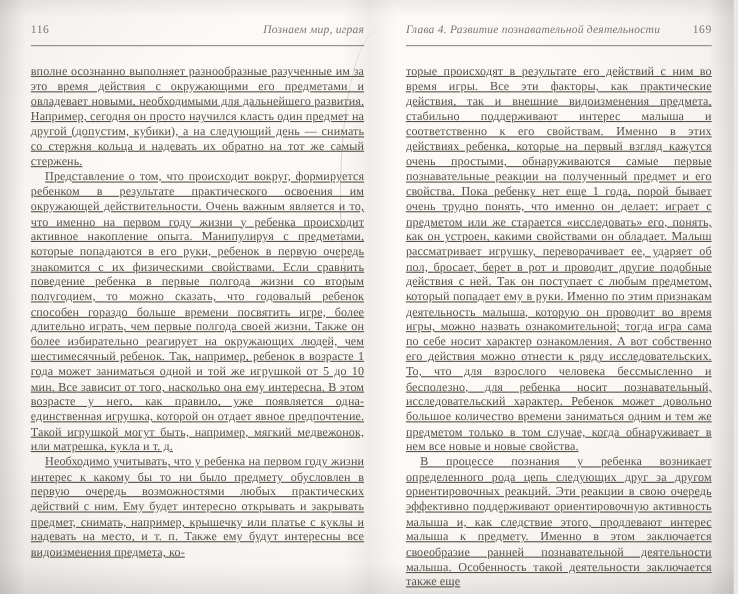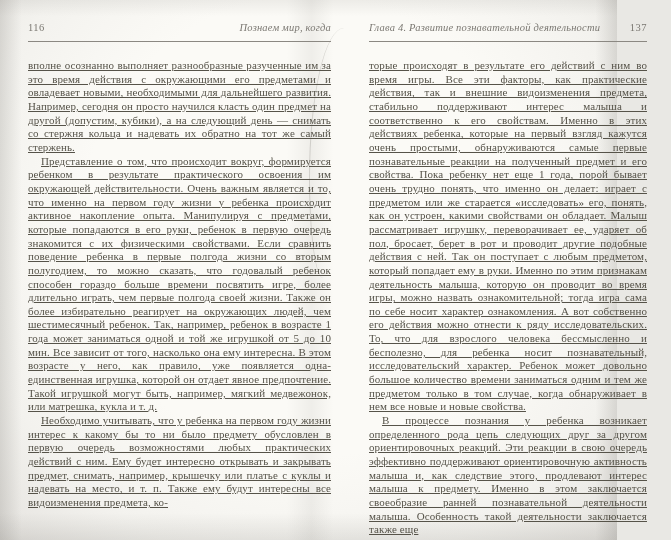--- a/index.html
+++ b/index.html
@@ -2,21 +2,21 @@
 <html lang="ru"><head>
 <meta charset="utf-8">
 <style>
   html, body { margin: 0; padding: 0; }
   body {
     width: 671px; height: 540px; overflow: hidden;
     font-family: "Liberation Serif", "DejaVu Serif", serif;
     background: #e9e8e4;
   }
   .photo {
-    position: relative; width: 617px; height: 540px;
+    position: relative; width: 667px; height: 540px;
     background:
       linear-gradient(90deg, rgba(110,108,102,.20) 0, rgba(110,108,102,0) 3.5%),
       linear-gradient(270deg, rgba(110,108,102,.20) 0, rgba(110,108,102,0) 3.5%),
       linear-gradient(0deg, rgba(110,108,102,.14) 0, rgba(110,108,102,0) 5%),
       linear-gradient(180deg, rgba(110,108,102,.10) 0, rgba(110,108,102,0) 3%),
       linear-gradient(90deg, rgba(0,0,0,0) 46.5%, rgba(115,112,106,.09) 50.5%, rgba(0,0,0,0) 54%),
       radial-gradient(ellipse at 50% 42%, #fbfaf6 52%, #f3f2ee 78%, #e5e3df 100%);
   }
   
   .gutter-curve {
@@ -51,34 +51,34 @@
 </head>
 <body>
 
 <div class="photo">
 
   <div class="gutter-curve"></div>
 
   <div class="page page-left">
     <div class="pagehead">
       <span class="pagenum">116</span>
-      <span class="runtitle">Познаем мир, когда</span>
+      <span class="runtitle">Познаем мир, играя</span>
     </div>
     <div class="rule"></div>
     <div class="pbody">
       <p>вполне осознанно выполняет разнообразные разученные им за это время действия с окружающими его предметами и овладевает новыми, необходимыми для дальнейшего развития. Например, сегодня он просто научился класть один предмет на другой (допустим, кубики), а на следующий день — снимать со стержня кольца и надевать их обратно на тот же самый стержень.</p>
       <p class="indent">Представление о том, что происходит вокруг, формируется ребенком в результате практического освоения им окружающей действительности. Очень важным является и то, что именно на первом году жизни у ребенка происходит активное накопление опыта. Манипулируя с предметами, которые попадаются в его руки, ребенок в первую очередь знакомится с их физическими свойствами. Если сравнить поведение ребенка в первые полгода жизни со вторым полугодием, то можно сказать, что годовалый ребенок способен гораздо больше времени посвятить игре, более длительно играть, чем первые полгода своей жизни. Также он более избирательно реагирует на окружающих людей, чем шестимесячный ребенок. Так, например, ребенок в возрасте 1 года может заниматься одной и той же игрушкой от 5 до 10 мин. Все зависит от того, насколько она ему интересна. В этом возрасте у него, как правило, уже появляется одна-единственная игрушка, которой он отдает явное предпочтение. Такой игрушкой могут быть, например, мягкий медвежонок, или матрешка, кукла и т. д.</p>
       <p class="indent">Необходимо учитывать, что у ребенка на первом году жизни интерес к какому бы то ни было предмету обусловлен в первую очередь возможностями любых практических действий с ним. Ему будет интересно открывать и закрывать предмет, снимать, например, крышечку или платье с куклы и надевать на место, и т. п. Также ему будут интересны все видоизменения предмета, ко-</p>
     </div>
   </div>
 
   <div class="page page-right">
     <div class="pagehead">
       <span class="runtitle">Глава 4. Развитие познавательной деятельности</span>
-      <span class="pagenum">137</span>
+      <span class="pagenum">169</span>
     </div>
     <div class="rule"></div>
     <div class="pbody">
       <p>торые происходят в результате его действий с ним во время игры. Все эти факторы, как практические действия, так и внешние видоизменения предмета, стабильно поддерживают интерес малыша и соответственно к его свойствам. Именно в этих действиях ребенка, которые на первый взгляд кажутся очень простыми, обнаруживаются самые первые познавательные реакции на полученный предмет и его свойства. Пока ребенку нет еще 1 года, порой бывает очень трудно понять, что именно он делает: играет с предметом или же старается «исследовать» его, понять, как он устроен, какими свойствами он обладает. Малыш рассматривает игрушку, переворачивает ее, ударяет об пол, бросает, берет в рот и проводит другие подобные действия с ней. Так он поступает с любым предметом, который попадает ему в руки. Именно по этим признакам деятельность малыша, которую он проводит во время игры, можно назвать ознакомительной; тогда игра сама по себе носит характер ознакомления. А вот собственно его действия можно отнести к ряду исследовательских. То, что для взрослого человека бессмысленно и бесполезно, для ребенка носит познавательный, исследовательский характер. Ребенок может довольно большое количество времени заниматься одним и тем же предметом только в том случае, когда обнаруживает в нем все новые и новые свойства.</p>
       <p class="indent">В процессе познания у ребенка возникает определенного рода цепь следующих друг за другом ориентировочных реакций. Эти реакции в свою очередь эффективно поддерживают ориентировочную активность малыша и, как следствие этого, продлевают интерес малыша к предмету. Именно в этом заключается своеобразие ранней познавательной деятельности малыша. Особенность такой деятельности заключается также еще</p>
     </div>
   </div>
 
 </div>
 

